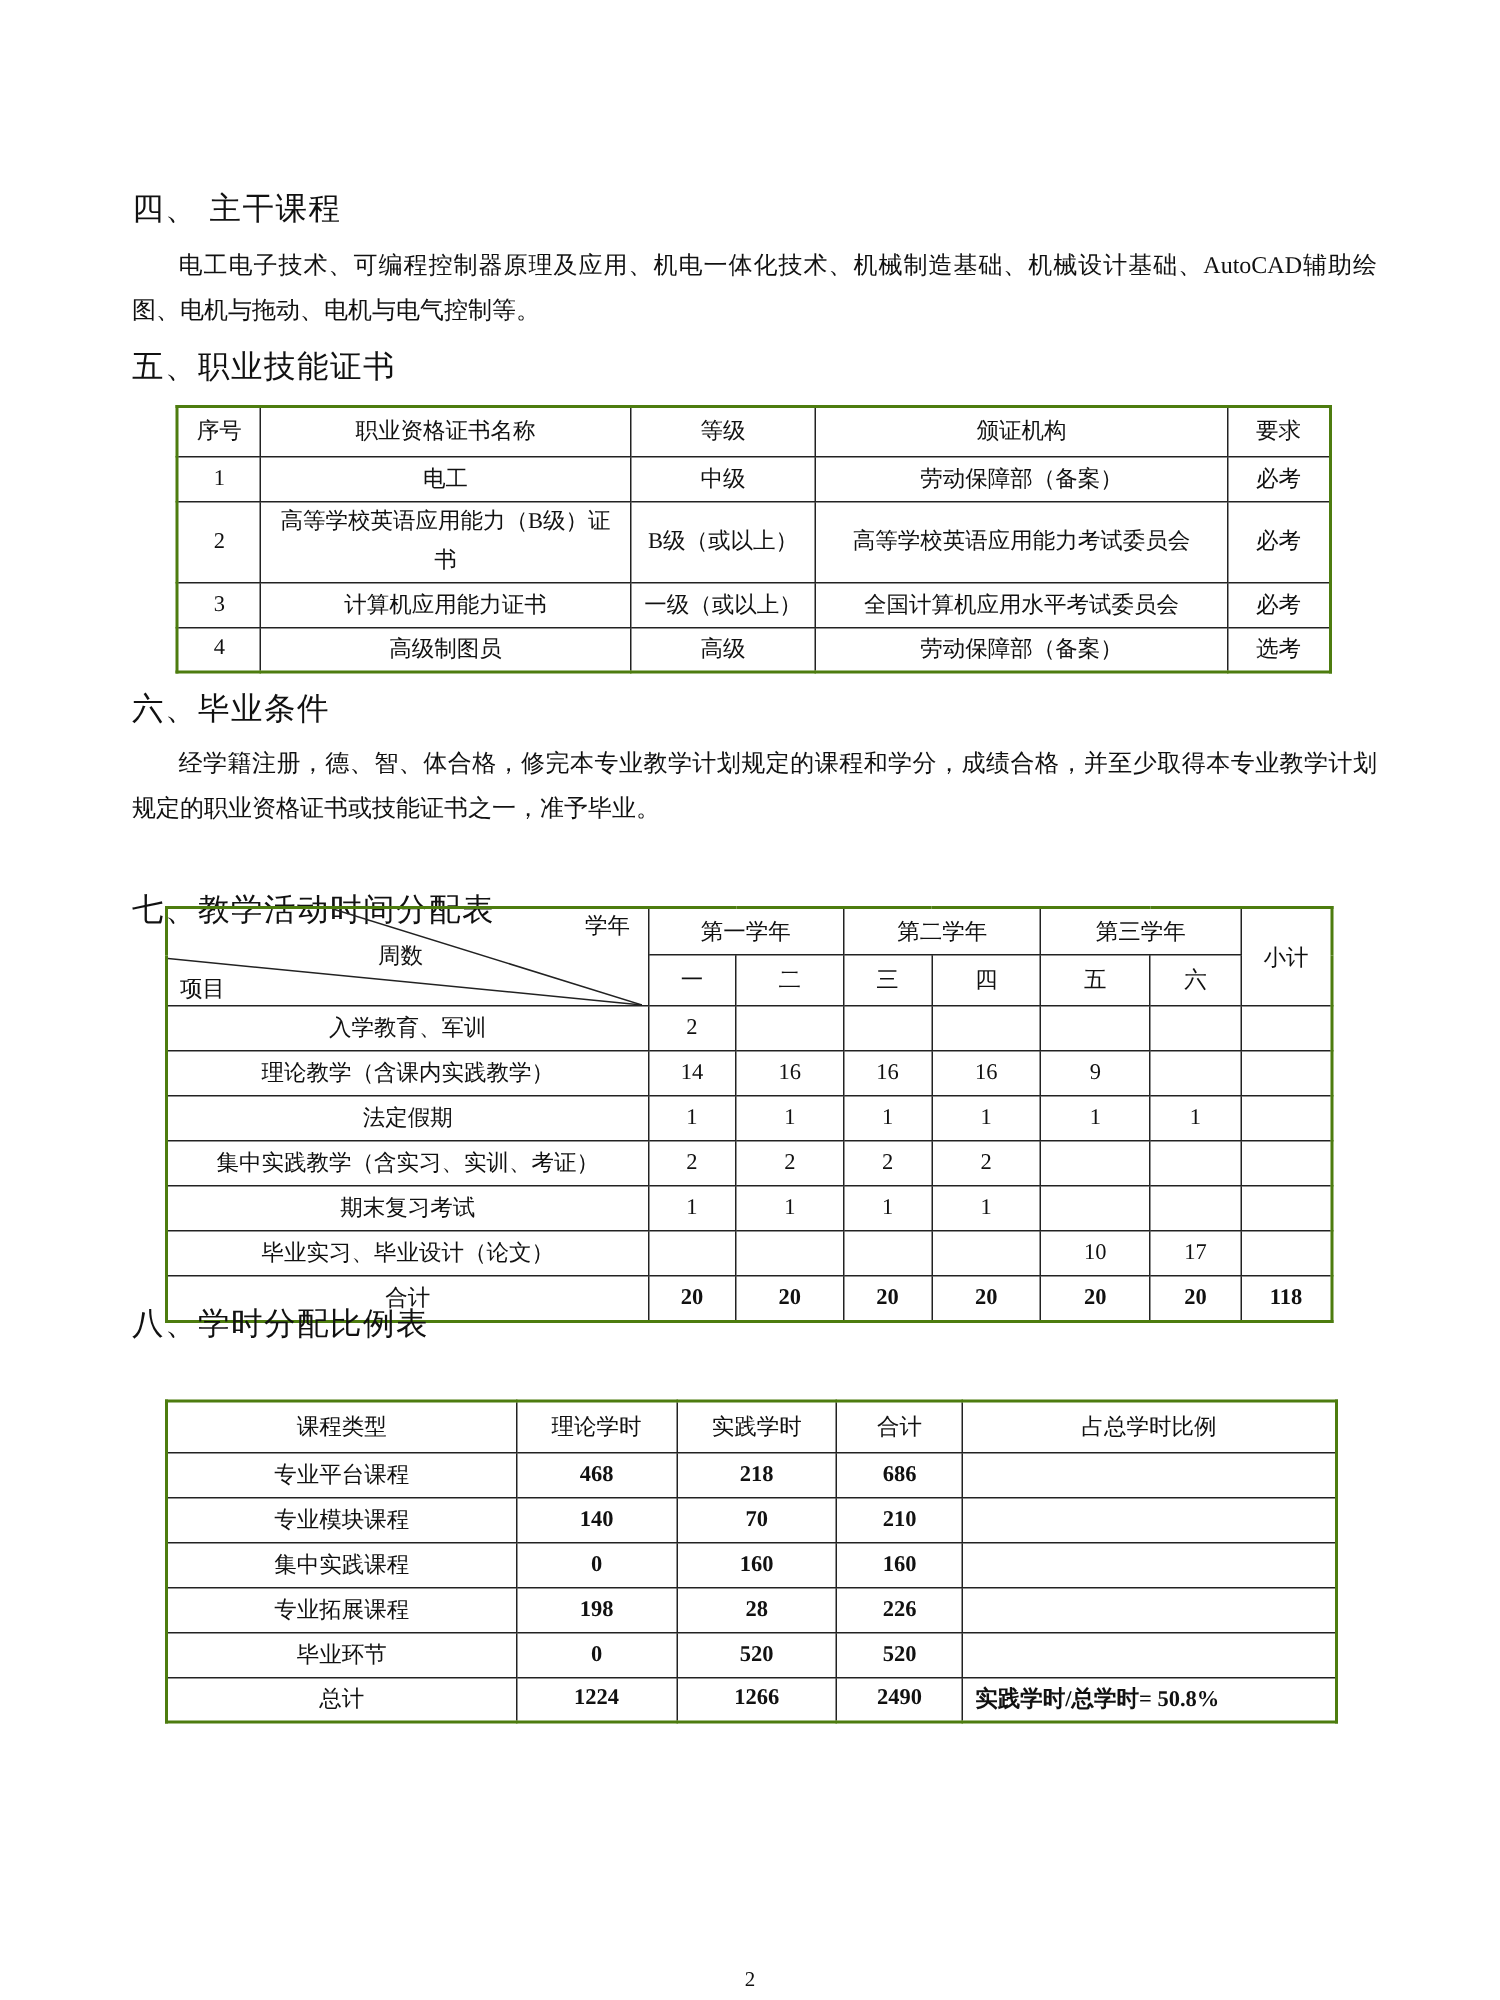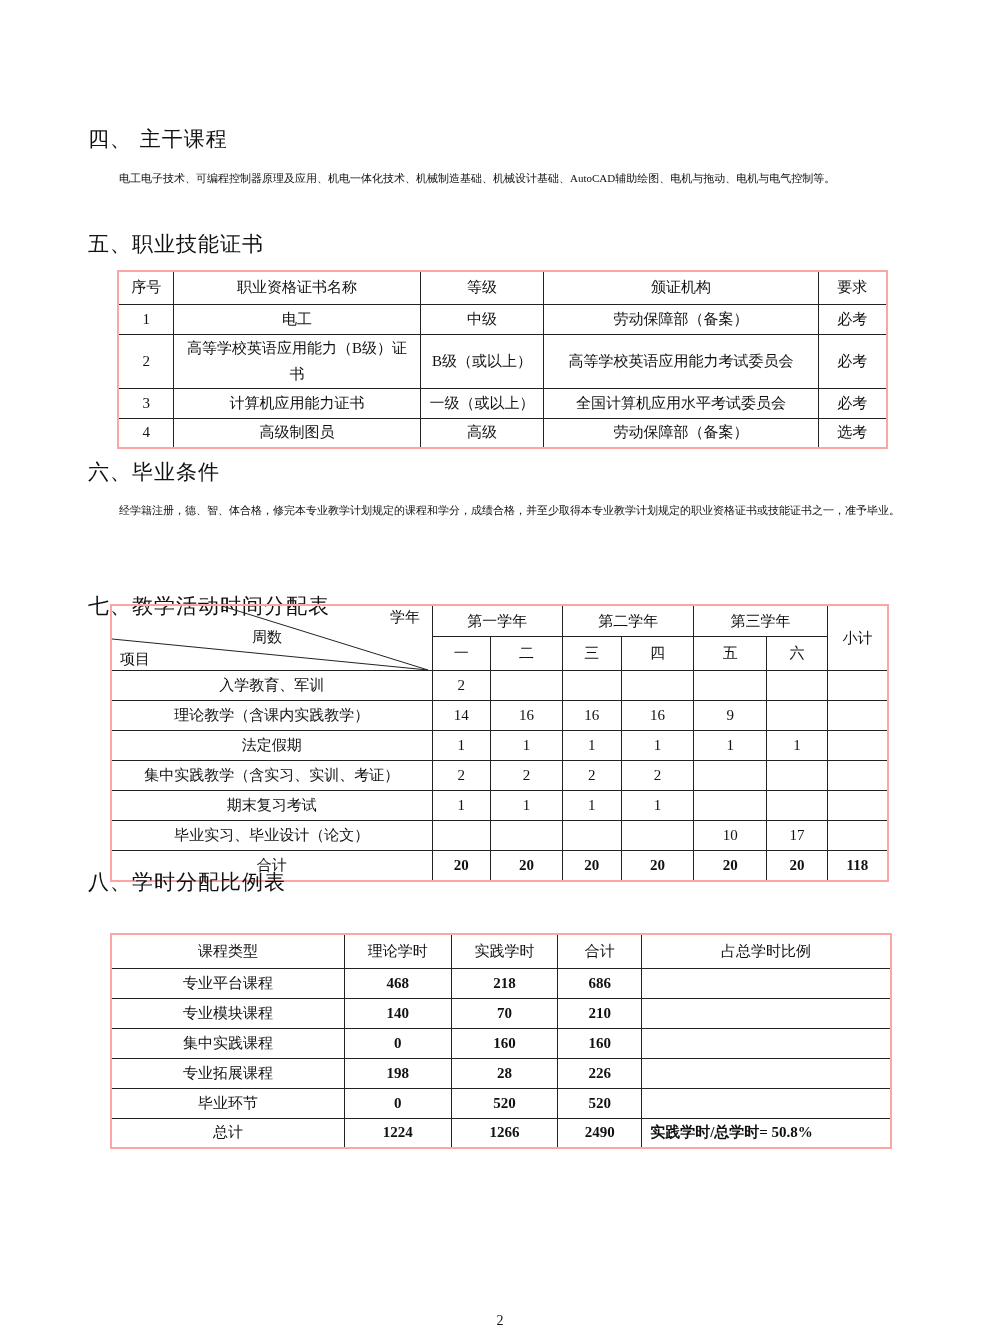--- a/index.html
+++ b/index.html
@@ -1,24 +1,24 @@
 <!DOCTYPE html>
 <html><head>
 <meta charset="utf-8">
 <style>
   html, body { margin:0; padding:0; background:#ffffff; }
   body { width:1000px; height:1333px; position:relative; overflow:hidden;
          font-family:"Liberation Serif","DejaVu Serif",serif; color:#111; }
   .h { position:absolute; left:88px; font-family:"DejaVu Sans","Liberation Sans",sans-serif;
        font-size:21px; letter-spacing:1px; font-weight:normal; margin:0; }
-  .p { position:absolute; left:88px; width:830px; font-size:11px; line-height:30px; margin:0;
+  .p { position:absolute; left:88px; width:830px; font-size:16px; line-height:30px; margin:0;
        text-indent:31px; text-align:justify; }
   table { position:absolute; border-collapse:collapse; font-size:15px; }
   td, th { border:1px solid #222; text-align:center; padding:0; font-weight:normal; }
-  .outer { border:2px solid #fca5a5; }
+  .outer { border:2px solid #4d7c0f; }
   .b { font-weight:bold; }
   .num { font-family:"Liberation Serif",serif; }
   .pn { position:absolute; top:1313px; left:0; width:1000px; text-align:center; font-size:14px; }
   .diag { position:relative;margin-top:19px; }
   .diag svg { position:absolute; left:0; top:0; }
   .diag span { position:absolute; font-size:15px; }
 </style>
 </head>
 <body>
 

